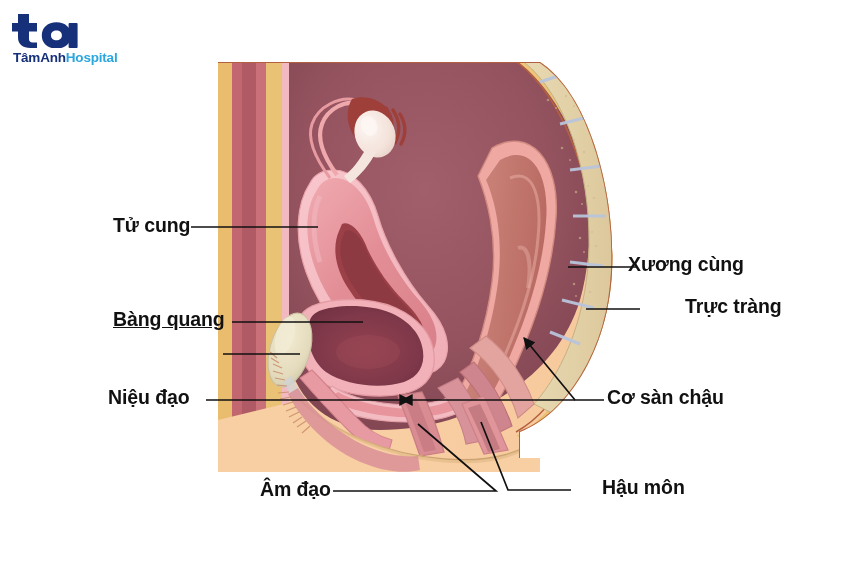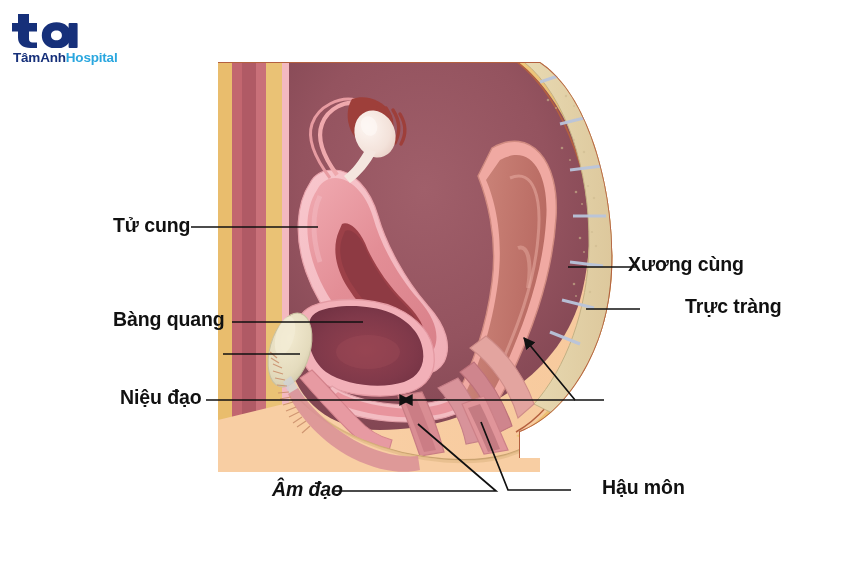--- a/index.html
+++ b/index.html
@@ -277,20 +277,21 @@
       <line x1="637" y1="267" x2="568" y2="267"></line>
       <line x1="640" y1="309" x2="586" y2="309"></line>
       <polyline points="333,491 496,491 418,424"></polyline>
       <polyline points="571,490 508,490 481,422"></polyline>
       <polyline points="604,400 575,400 524,338" marker-end="url(#arw)"></polyline>
       <line x1="575" y1="400" x2="402" y2="400" marker-end="url(#arw)"></line>
     </g>
   </svg>
 
   <div class="lbl" style="left:113px;top:216px;">Tử cung</div>
-  <div class="lbl" style="left:113px;top:310px;">Bàng quang</div>
-  <div class="lbl" style="left:120px;top:388px;">Niệu đạo</div>
+  <div class="lbl" style="left:113px;top:310px;text-decoration:underline;">Bàng quang</div>
+  <div class="lbl" style="left:108px;top:388px;">Niệu đạo</div>
   <div class="lbl" style="left:628px;top:255px;">Xương cùng</div>
   <div class="lbl" style="left:648px;top:297px;margin-left:37px;">Trực tràng</div>
-  <div class="lbl" style="left:272px;top:480px;font-style:italic;">Âm đạo</div>
+  <div class="lbl" style="left:607px;top:388px;">Cơ sàn chậu</div>
+  <div class="lbl" style="left:260px;top:480px;">Âm đạo</div>
   <div class="lbl" style="left:602px;top:478px;">Hậu môn</div>
 
 </div>
 
 </body></html>

